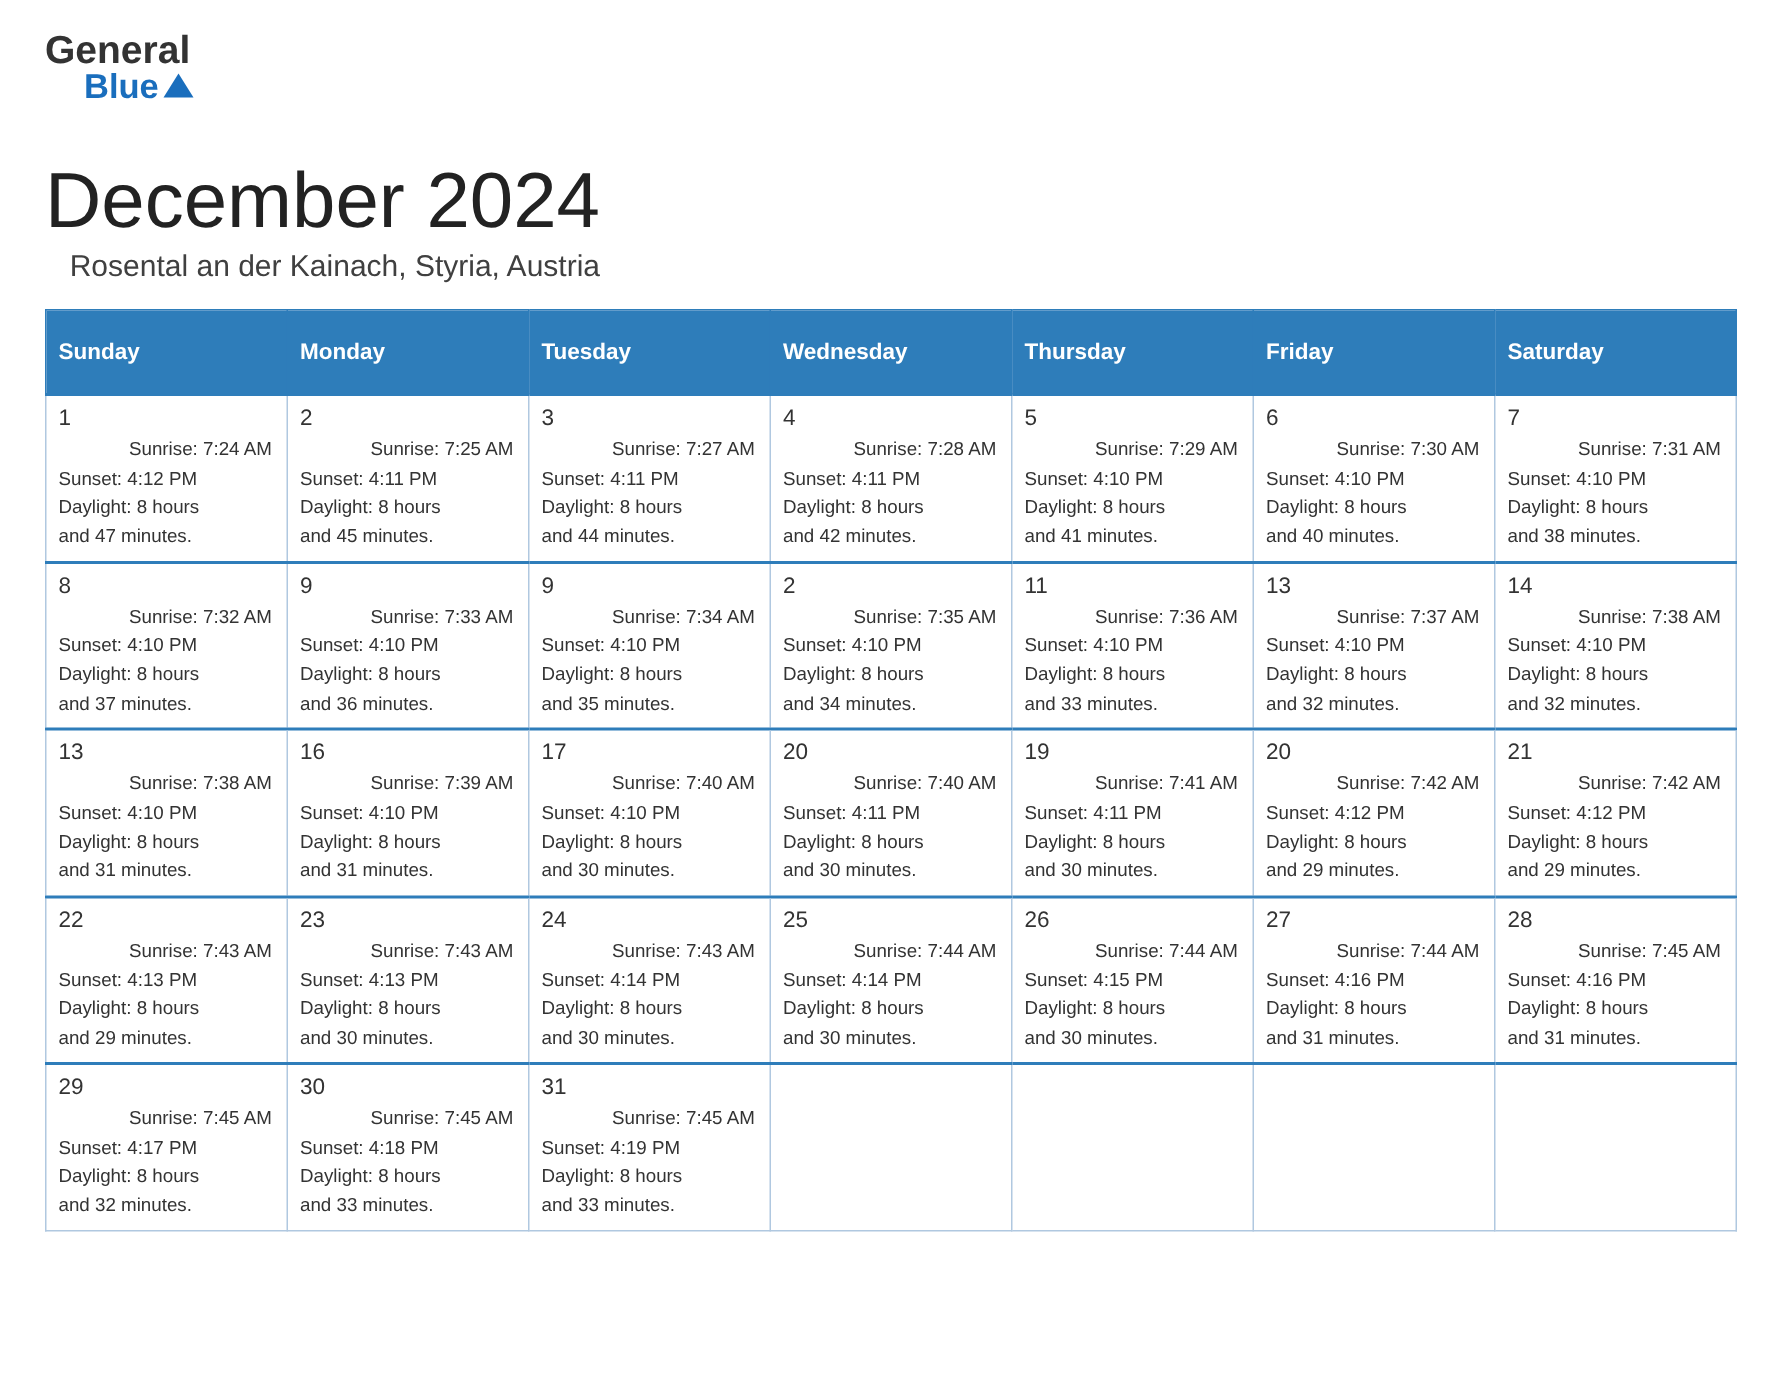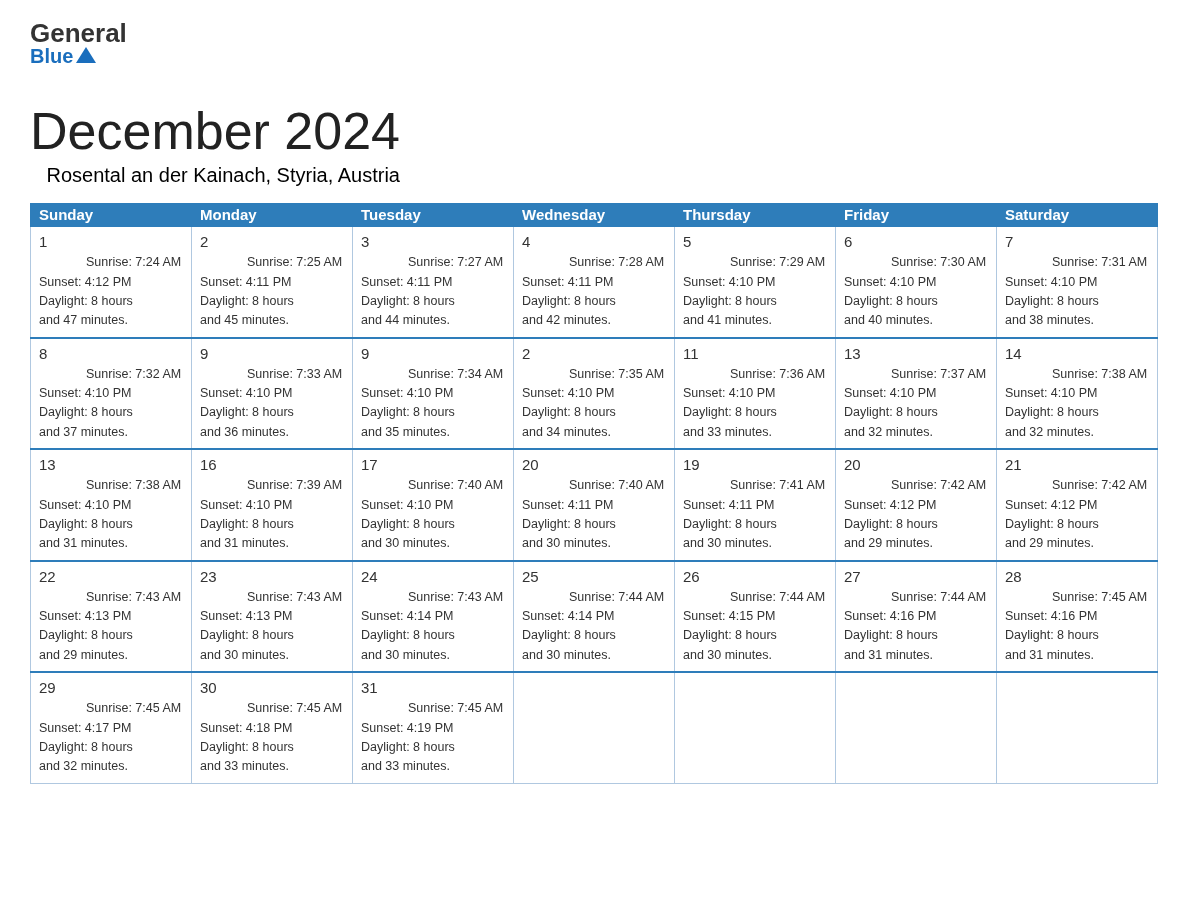--- a/index.html
+++ b/index.html
@@ -22,26 +22,27 @@
       flex-direction: column;
       align-items: flex-start;
     }
     .logo-general {
       font-size: 26px;
       font-weight: bold;
       color: #333;
       line-height: 1;
     }
     .logo-blue {
-      font-size: 20px;
+      font-size: 23px;
       font-weight: bold;
       color: #1a6ebd;
       line-height: 1;
       display: flex;
       align-items: center;
+      margin-left: 26px;
     }
     .logo-triangle {
       width: 0;
       height: 0;
       border-left: 10px solid transparent;
       border-right: 10px solid transparent;
       border-bottom: 16px solid #1a6ebd;
       margin-left: 3px;
       margin-bottom: 2px;
     }
@@ -50,34 +51,34 @@
     }
     .month-title {
       font-size: 52px;
       font-weight: normal;
       color: #222;
       line-height: 1.1;
       margin-top: 37px;
     }
     .location-subtitle {
       font-size: 20px;
-      color: #000000;
+      color: #404040;
       margin-top: 4px;
     }
     .calendar-table {
       width: 100%;
       border-collapse: collapse;
       table-layout: fixed;
     }
     .calendar-table th {
       background-color: #2e7dba;
       color: #ffffff;
       font-size: 15px;
       font-weight: bold;
-      padding: 2px 8px;
+      padding: 19px 8px;
       text-align: left;
       border: 1px solid #2e7dba;
     }
     .calendar-table td {
       border: 1px solid #b0c8e0;
       vertical-align: top;
       padding: 6px 8px;
       font-size: 12.5px;
       color: #333;
       height: 110px;

